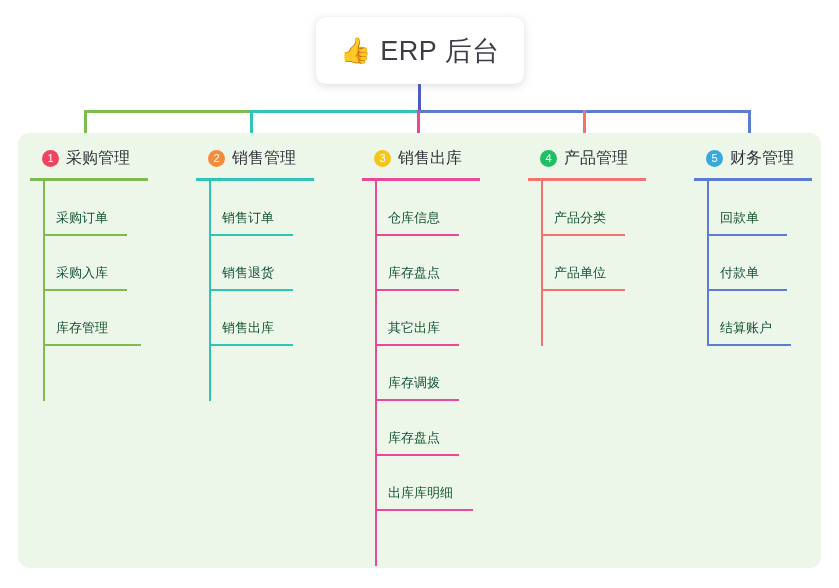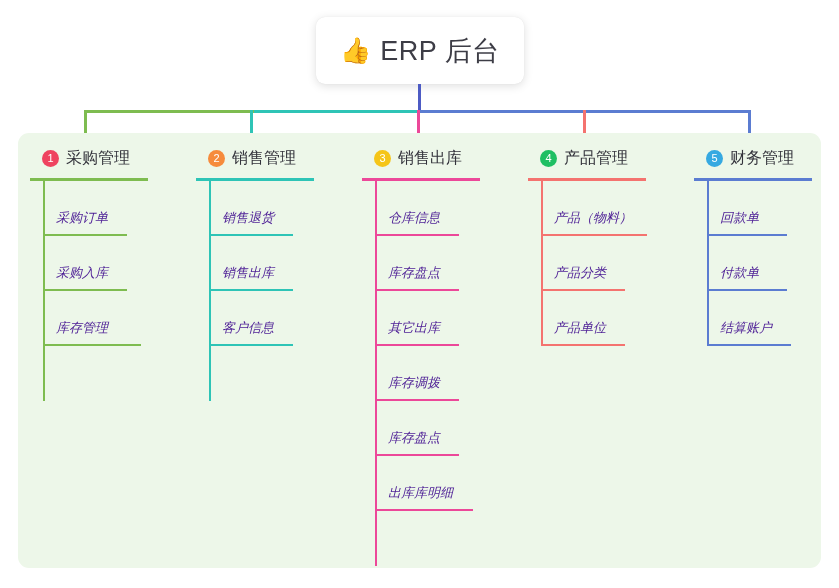--- a/index.html
+++ b/index.html
@@ -90,23 +90,22 @@
 
   .items { position: relative; }
   .item {
     position: relative;
     height: 55px;
   }
   .item-label {
     position: absolute;
     left: 26px; bottom: 9px;
     font-size: 13px;
-    color: #4c1d95;
+    color: #14532d;
     white-space: nowrap;
-    font-style: italic;
   }
   .item-rule {
     position: absolute;
     left: 13px; bottom: 0;
     height: 2px;
   }
 </style>
 </head>
 <body>
 
@@ -158,31 +157,31 @@
       </div>
       <div class="branch" style="left: 196px; width: 160px;">
         <div class="branch-head">
           <span class="badge" style="background: rgb(246, 139, 60);">2</span>
           <span class="branch-title">销售管理</span>
         </div>
         <div class="head-rule" style="width: 118px; background: rgb(46, 196, 182);"></div>
         <div class="items">
           <div class="spine" style="top: 0px; height: 220px; background: rgb(46, 196, 182);"></div>
           <div class="item">
+            <span class="item-label">销售订单</span>
+            <div class="item-rule" style="width: 84px; background: rgb(46, 196, 182);"></div>
+          </div>
+          <div class="item">
             <span class="item-label">销售退货</span>
             <div class="item-rule" style="width: 84px; background: rgb(46, 196, 182);"></div>
           </div>
           <div class="item">
             <span class="item-label">销售出库</span>
             <div class="item-rule" style="width: 84px; background: rgb(46, 196, 182);"></div>
           </div>
-          <div class="item">
-            <span class="item-label">客户信息</span>
-            <div class="item-rule" style="width: 84px; background: rgb(46, 196, 182);"></div>
-          </div>
         </div>
       </div>
       <div class="branch" style="left: 362px; width: 160px;">
         <div class="branch-head">
           <span class="badge" style="background: rgb(245, 197, 24);">3</span>
           <span class="branch-title">销售出库</span>
         </div>
         <div class="head-rule" style="width: 118px; background: rgb(236, 72, 153);"></div>
         <div class="items">
           <div class="spine" style="top: 0px; height: 385px; background: rgb(236, 72, 153);"></div>
@@ -214,24 +213,20 @@
       </div>
       <div class="branch" style="left: 528px; width: 160px;">
         <div class="branch-head">
           <span class="badge" style="background: rgb(31, 191, 99);">4</span>
           <span class="branch-title">产品管理</span>
         </div>
         <div class="head-rule" style="width: 118px; background: rgb(244, 115, 111);"></div>
         <div class="items">
           <div class="spine" style="top: 0px; height: 165px; background: rgb(244, 115, 111);"></div>
           <div class="item">
-            <span class="item-label">产品（物料）</span>
-            <div class="item-rule" style="width: 106px; background: rgb(244, 115, 111);"></div>
-          </div>
-          <div class="item">
             <span class="item-label">产品分类</span>
             <div class="item-rule" style="width: 84px; background: rgb(244, 115, 111);"></div>
           </div>
           <div class="item">
             <span class="item-label">产品单位</span>
             <div class="item-rule" style="width: 84px; background: rgb(244, 115, 111);"></div>
           </div>
         </div>
       </div>
       <div class="branch" style="left: 694px; width: 160px;">

